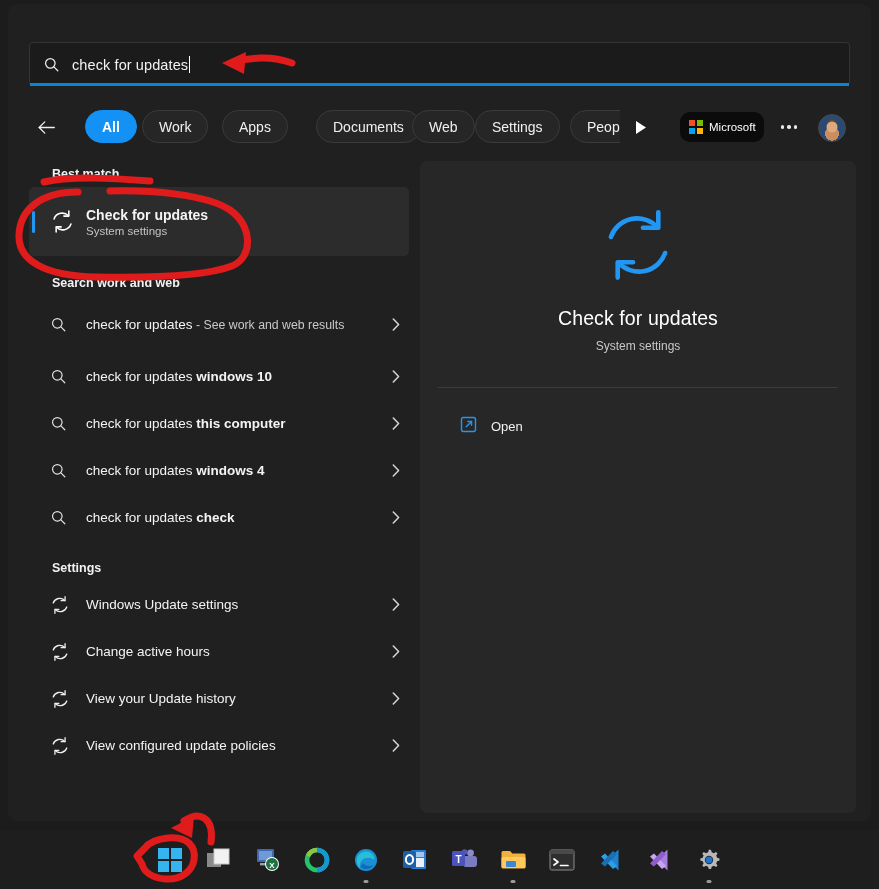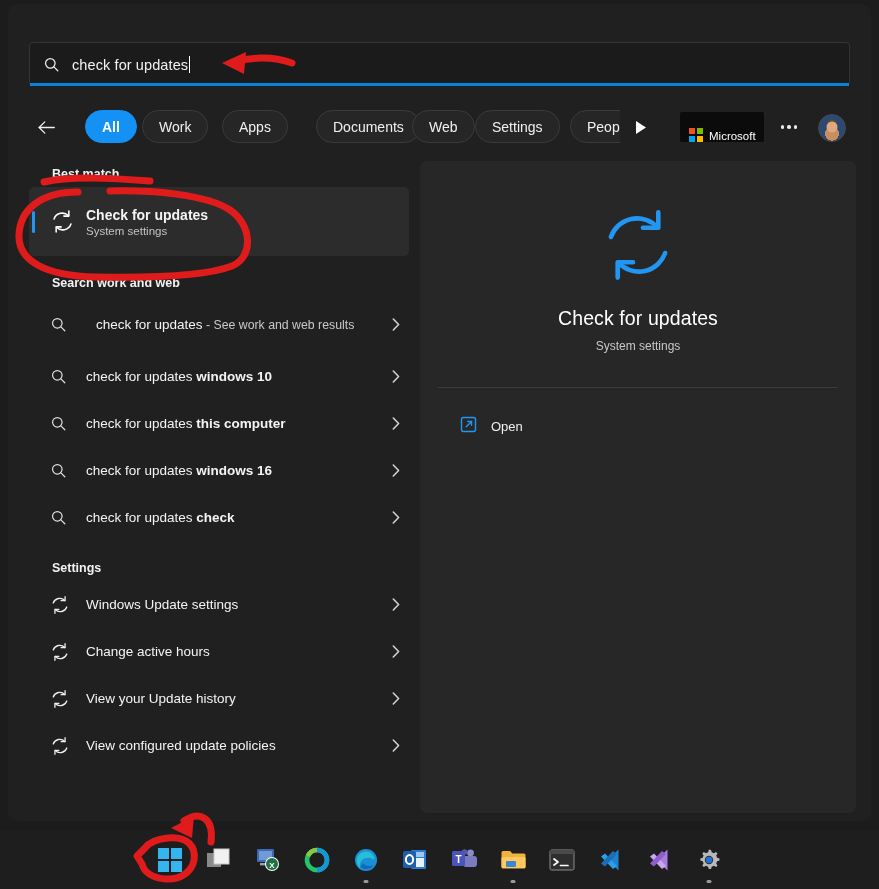--- a/index.html
+++ b/index.html
@@ -124,23 +124,23 @@
     width: 26px; height: 26px;
     display: flex; align-items: center; justify-content: center;
   }
   #ms-badge {
     position: absolute;
     left: 672px;
     top: 108px;
     width: 84px;
     height: 30px;
     background: #0b0b0b;
-    border-radius: 2px;
-    display: flex;
-    align-items: flex-end;
+    border-radius: 10px;
+    display: flex;
+    align-items: center;
     gap: 6px;
     padding: 0 9px;
     box-sizing: border-box;
   }
   .ms-logo {
     width: 14px; height: 14px;
     display: grid;
     grid-template-columns: 1fr 1fr;
     grid-template-rows: 1fr 1fr;
     gap: 1.5px;
@@ -235,21 +235,21 @@
   #best-match-row .accent {
     position: absolute;
     left: 3px; top: 50%;
     transform: translateY(-50%);
     width: 3px; height: 22px;
     background: #2296f3;
     border-radius: 2px;
   }
   #best-match-row .r-title { font-size: 14px; font-weight: 700; }
 
-  .row.tall { height: 57px; gap: 10px; }
+  .row.tall { height: 57px; }
 
   
   #preview {
     position: absolute;
     left: 412px;
     top: 157px;
     width: 436px;
     height: 652px;
     background: #272727;
     border-radius: 7px;
@@ -486,21 +486,21 @@
     </div>
 
     <div class="row">
       <span class="icon">
         <svg width="17" height="17" viewBox="0 0 20 20" fill="none">
           <circle cx="8.6" cy="8.6" r="5.6" stroke="#e2e2e2" stroke-width="1.4"></circle>
           <line x1="12.8" y1="12.8" x2="17.4" y2="17.4" stroke="#e2e2e2" stroke-width="1.4" stroke-linecap="round"></line>
         </svg>
       </span>
       <span class="texts">
-        <div class="r-title"><span>check for updates </span><span class="bold">windows 16</span></div>
+        <div class="r-title"><span>check for updates </span><span class="bold">windows 4</span></div>
       </span>
       <span class="chev">
         <svg width="8" height="13" viewBox="0 0 8 13" fill="none">
             <polyline points="1.3,1 6.6,6.5 1.3,12" stroke="#d6d6d6" stroke-width="1.5" fill="none" stroke-linecap="round" stroke-linejoin="round"></polyline>
           </svg>
       </span>
     </div>
 
     <div class="row">
       <span class="icon">

